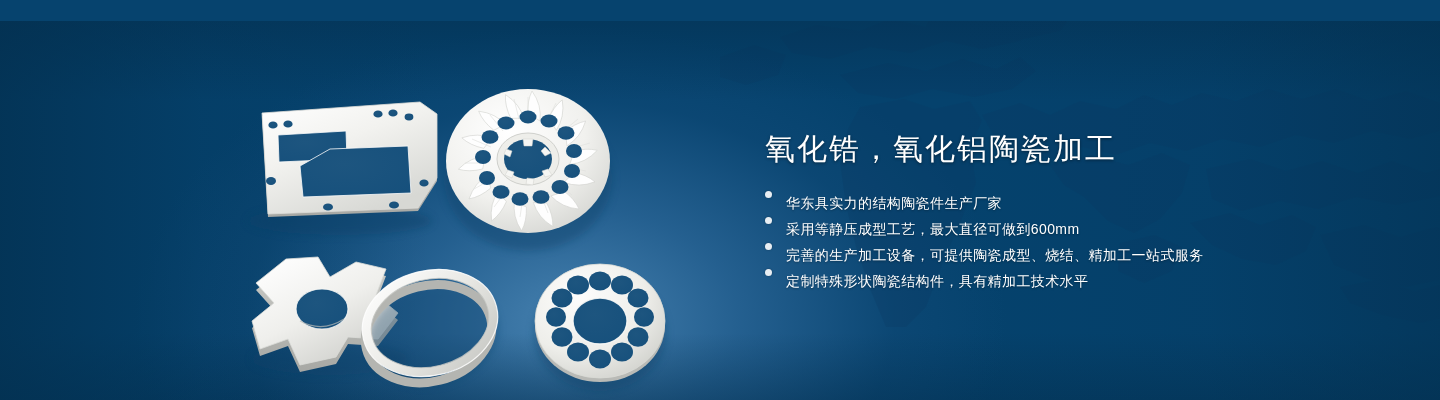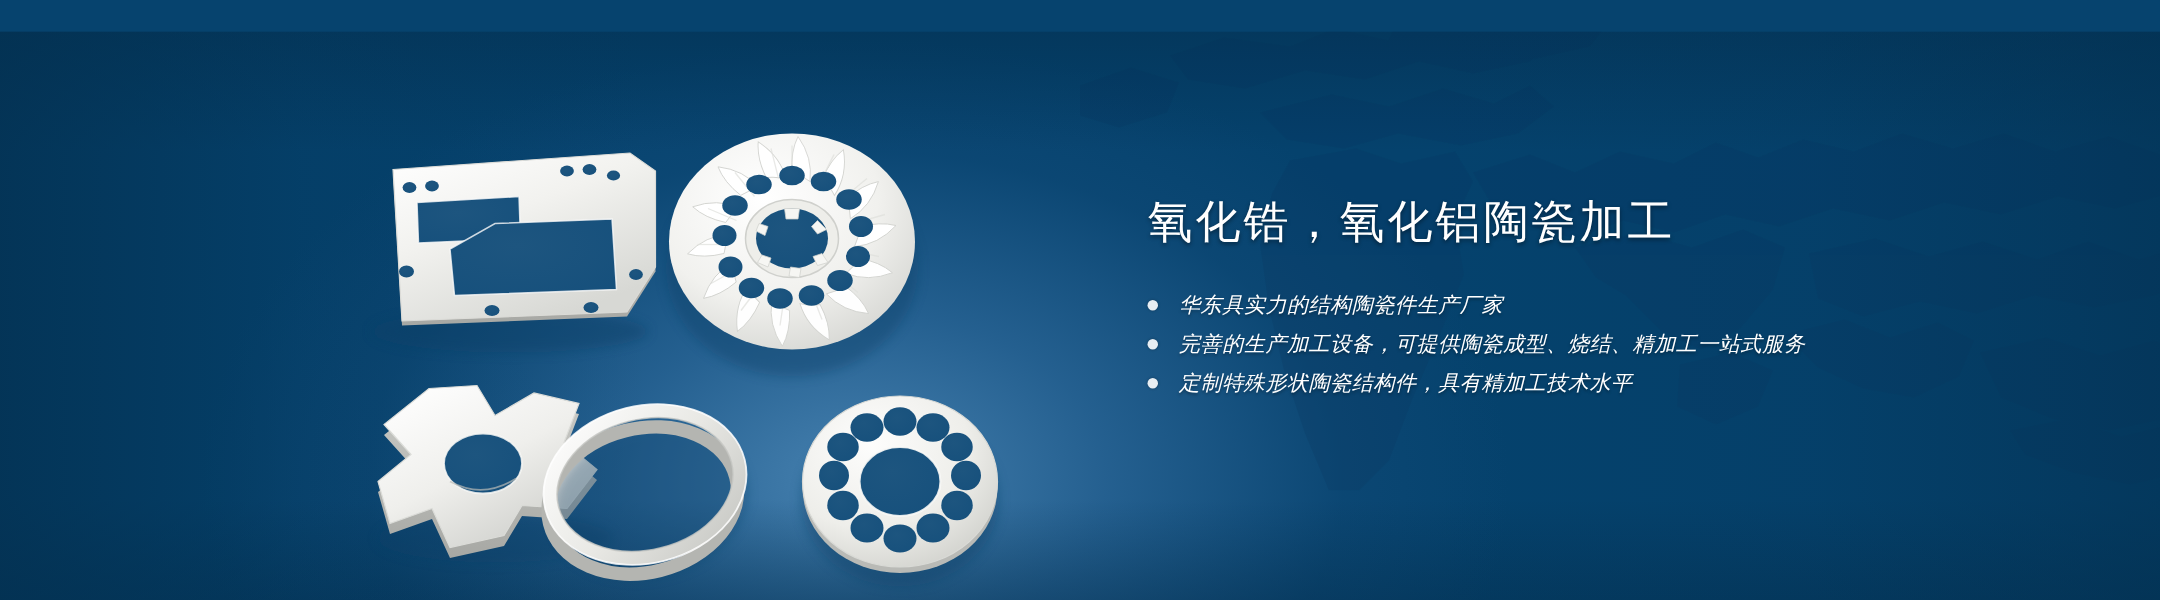--- a/index.html
+++ b/index.html
@@ -63,24 +63,23 @@
     line-height:40px;
     color:#ffffff;
     letter-spacing:2px;
     font-weight:normal;
     text-shadow:0 1px 3px rgba(0,0,0,0.45);
     white-space:nowrap;
   }
   .bullets { margin-top:22px; list-style:none; }
   .bullet {
     display:flex;
-    align-items:center;
+    align-items:flex-start;
     height:24px;
     margin-bottom:2px;
-    font-style:italic;
   }
   .dot {
     width:7px; height:7px;
     border-radius:50%;
     background:#e8eef3;
     flex:0 0 auto;
     margin-right:14px;
     box-shadow:0 0 2px rgba(0,0,0,0.3);
   }
   .btext {
@@ -332,20 +331,24 @@
   <div class="copy">
     <div class="headline">氧化锆，氧化铝陶瓷加工</div>
 
     <ul class="bullets">
       <li class="bullet">
         <span class="dot"></span>
         <span class="btext">华东具实力的结构陶瓷件生产厂家</span>
       </li>
       <li class="bullet">
         <span class="dot"></span>
+        <span class="btext">采用等静压成型工艺，最大直径可做到600mm</span>
+      </li>
+      <li class="bullet">
+        <span class="dot"></span>
         <span class="btext">完善的生产加工设备，可提供陶瓷成型、烧结、精加工一站式服务</span>
       </li>
       <li class="bullet">
         <span class="dot"></span>
         <span class="btext">定制特殊形状陶瓷结构件，具有精加工技术水平</span>
       </li>
     </ul>
   </div>
 
 </div>

